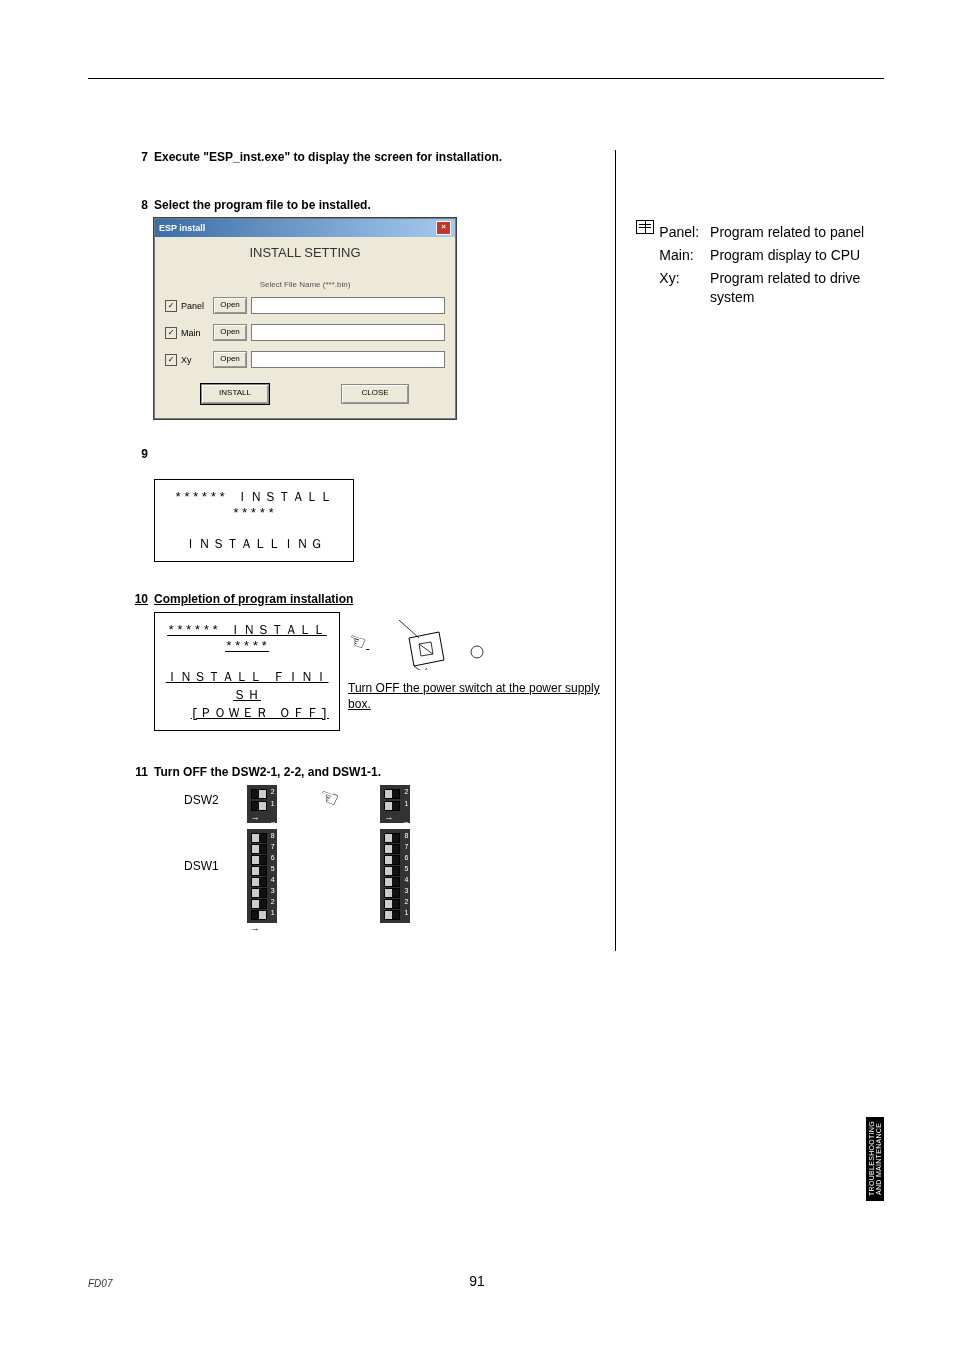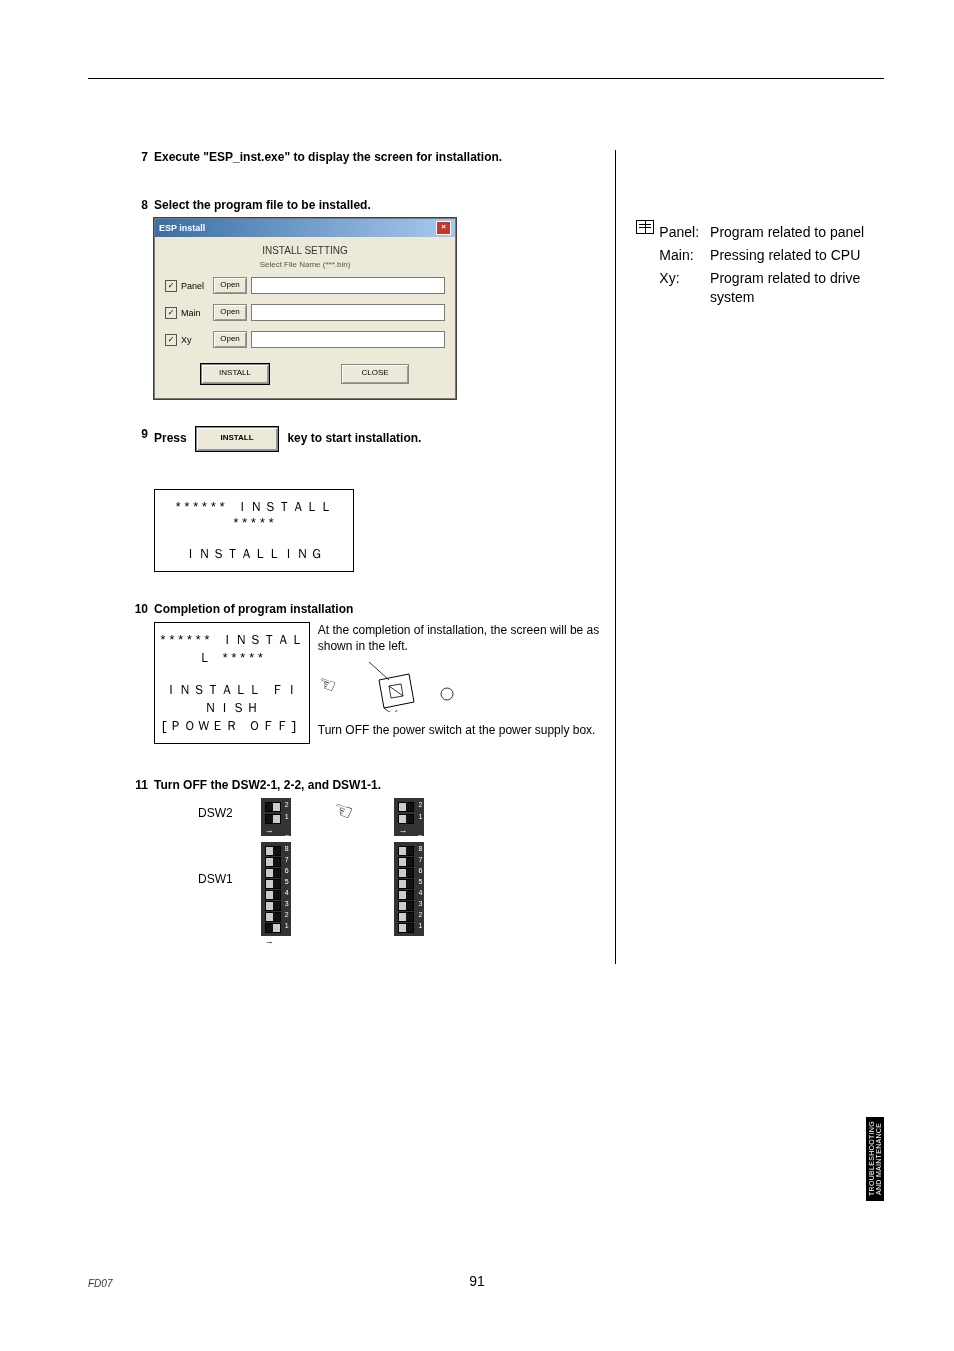--- a/index.html
+++ b/index.html
@@ -72,21 +72,21 @@
   }
   .closebox {
     width: 13px; height: 12px;
     background: #c0392b;
     border: 1px solid #fff;
     color:#fff; font-size:8px; text-align:center; line-height:10px;
   }
   .dlgbody {
     padding: 8px 10px 14px;
   }
-  .dlgheader { text-align:center; color:#333; font-size:10px; margin-bottom:4px;}
+  .dlgheader { text-align:center; color:#333; font-size:13px; margin-bottom:20px;}
   .dlgsub { text-align:center; color:#555; font-size:8px; margin-bottom:8px;}
   .dlgrow { display:flex; align-items:center; margin-bottom:10px; gap:4px;}
   .dlgcheck { width:10px;height:10px;border:1px solid #555;display:inline-flex;align-items:center;justify-content:center;font-size:8px;}
   .dlglabel { width:28px; font-size:9px;}
   .dlgopen {
     width:32px;height:15px;border:1px solid #888;background:#ece9d8;font-size:8px;text-align:center;line-height:13px;box-shadow:1px 1px 0 #fff inset, -1px -1px 0 #999 inset;
   }
   .dlgfield {
     flex:1;height:15px;border:1px solid #7a7a7a;background:#fff;
   }
@@ -222,45 +222,39 @@
               <span class="dlgbtn">CLOSE</span>
             </div>
           </div>
         </div>
       </div>
     </div>
 
     <div class="step" style="margin-bottom:18px;">
       <div class="stepnum">9</div>
       <div class="stepbody">
-        <div class="steptitle">
-          <span>Press</span>
-          <span class="inline-install-btn">INSTALL</span>
-          <span>key to start installation.</span>
-        </div>
         <div style="height:26px;"></div>
         <div class="msgbox">
           <div class="line1">****** ＩＮＳＴＡＬＬ *****</div>
           <div>ＩＮＳＴＡＬＬＩＮＧ</div>
         </div>
       </div>
     </div>
 
-    <div class="step" style="margin-top:30px;">
+    <div class="step" style="margin-top:30px;text-decoration:underline;">
       <div class="stepnum">10</div>
       <div class="stepbody">
         <div class="steptitle">Completion of program installation</div>
         <div class="step10-wrap">
           <div class="msgbox finish" style="margin-top:0;">
             <div class="line1">****** ＩＮＳＴＡＬＬ *****</div>
             <div class="line2">ＩＮＳＴＡＬＬ ＦＩＮＩＳＨ</div>
             <div class="line3">[ＰＯＷＥＲ ＯＦＦ]</div>
           </div>
           <div class="step10-right">
-            <div>At the completion of installation, the screen will be as shown in the left.</div>
             <div class="power-diagram">
               <span class="hand-icon">☞</span>
               <svg width="120" height="50" style="vertical-align:middle;">
                 <line x1="30" y1="0" x2="50" y2="18" stroke="#000" stroke-width="0.8"></line>
                 <polygon points="40,18 70,12 75,40 45,46" fill="none" stroke="#000" stroke-width="1"></polygon>
                 <polygon points="50,24 62,22 64,34 52,36" fill="none" stroke="#000" stroke-width="0.8"></polygon>
                 <line x1="50" y1="24" x2="64" y2="34" stroke="#000" stroke-width="0.8"></line>
                 <path d="M45 46 Q55 55 58 48" fill="none" stroke="#000" stroke-width="0.8"></path>
                 <circle cx="108" cy="32" r="6" fill="none" stroke="#000" stroke-width="0.8"></circle>
               </svg>
@@ -269,21 +263,21 @@
           </div>
         </div>
       </div>
     </div>
 
     <div class="step" style="margin-top:34px;">
       <div class="stepnum">11</div>
       <div class="stepbody">
         <div class="steptitle">Turn OFF the DSW2-1, 2-2, and DSW1-1.</div>
 
-        <div class="dsw-area" style="margin-top:6px;margin-left:44px;gap:28px;">
+        <div class="dsw-area" style="margin-top:6px;margin-left:30px;gap:28px;">
           <div class="dsw-labels">
             <span>DSW2</span>
             <span>DSW1</span>
           </div>
 
           <div class="dip-col">
             <div class="dip-small">
               <div class="dip-slot" style="top:4px;">
                   <div class="dip-slider" style="left:7px;"></div>
                 </div>
@@ -395,21 +389,21 @@
       <div class="noteicon"><span class="book-icon"></span></div>
       <div class="notetext">
         <table class="deftable">
           <tbody>
               <tr>
                 <td>Panel:</td>
                 <td>Program related to panel</td>
               </tr>
           <tr>
                 <td>Main:</td>
-                <td>Pressing related to CPU</td>
+                <td>Program display to CPU</td>
               </tr>
           <tr>
                 <td>Xy:</td>
                 <td>Program related to drive system</td>
               </tr>
         </tbody>
           </table>
       </div>
     </div>
 

